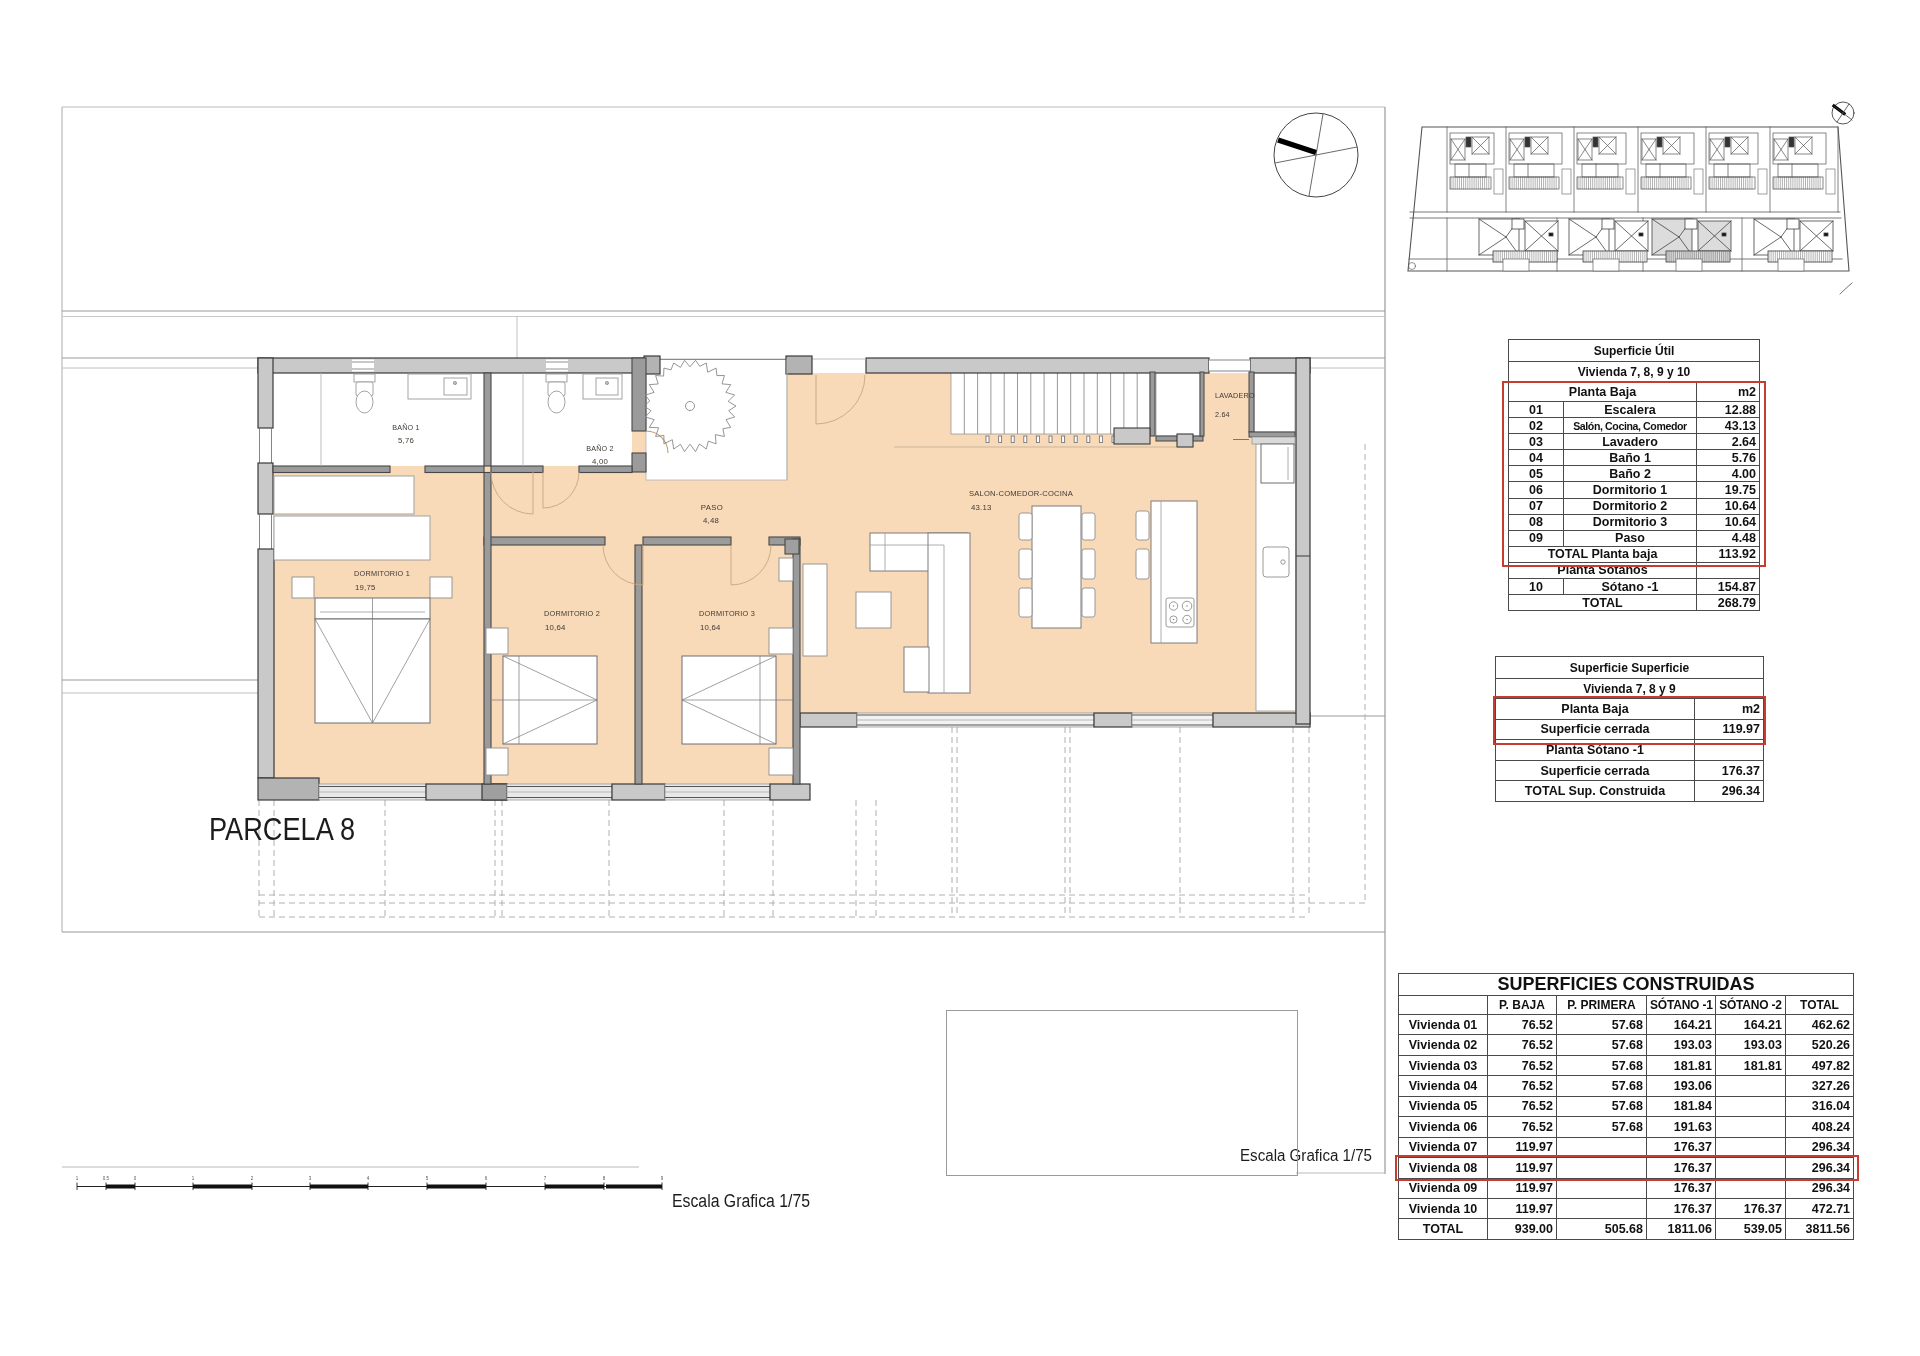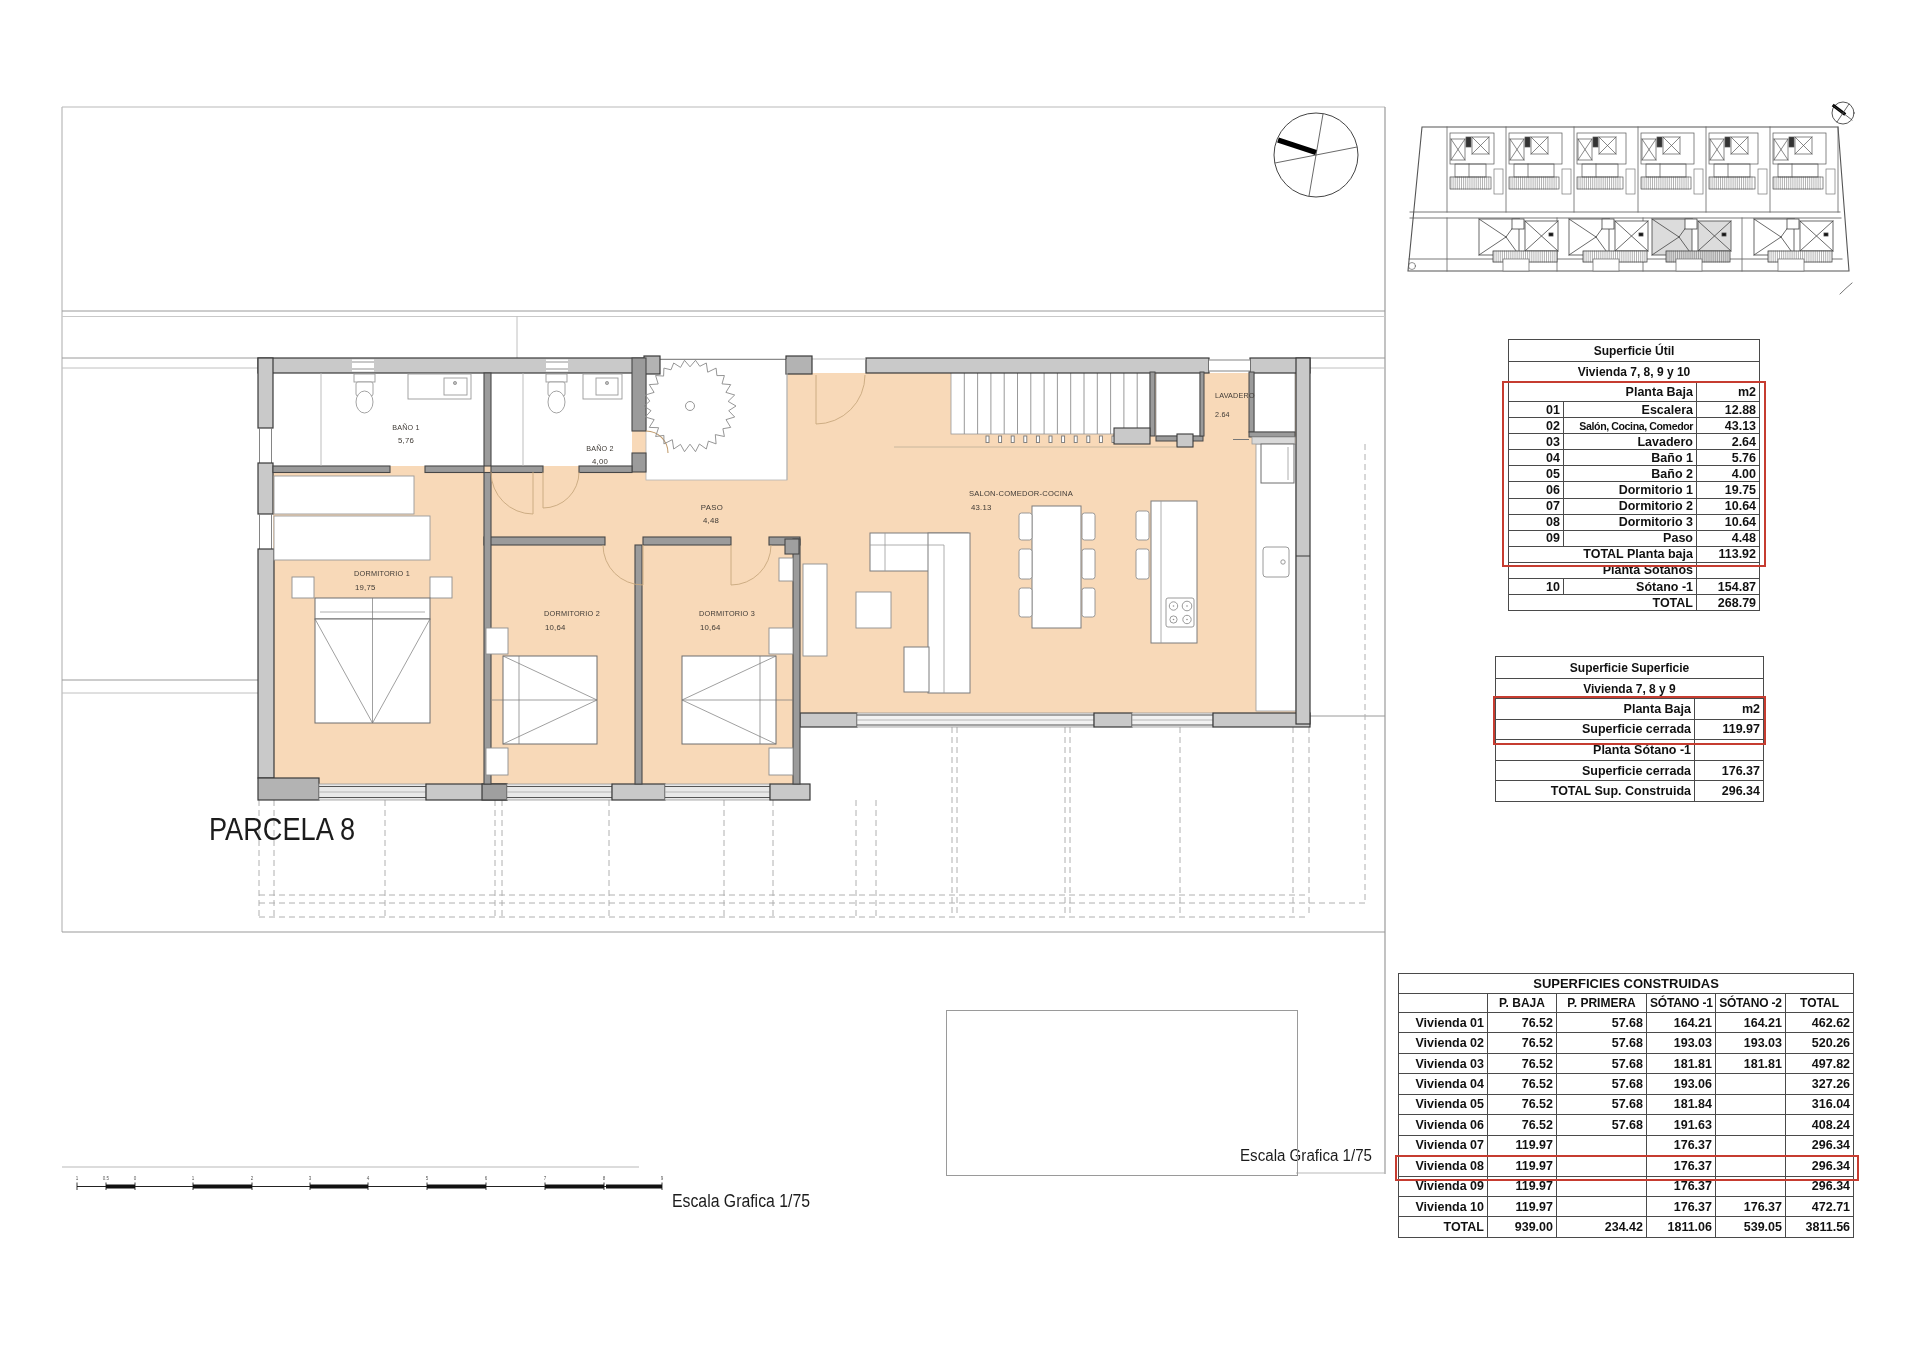--- a/index.html
+++ b/index.html
@@ -1,20 +1,20 @@
 <!DOCTYPE html>
 <html><head><meta charset="utf-8">
 <style>
 html,body{margin:0;padding:0;background:#fff;width:1920px;height:1356px;overflow:hidden}
 #page{position:relative;width:1920px;height:1356px;font-family:"Liberation Sans",sans-serif}
 svg{position:absolute;left:0;top:0}
 .t{position:absolute;border-collapse:collapse;table-layout:fixed;font-family:"Liberation Sans",sans-serif;font-weight:bold;color:#111}
 .t td{border:1px solid #4a4a4a;font-size:12.5px;padding:0 3px;overflow:hidden;white-space:nowrap}
 .t .tt{text-align:center;font-size:12px}
-.t .l{text-align:right}
+.t .l{text-align:center}
 .t .r{text-align:right}
 .t .c{text-align:center}
 .redbox{position:absolute;border:2px solid #c63c30}
 </style></head>
 <body>
 <div id="page">
 <svg width="1920" height="1356" viewBox="0 0 1920 1356" font-family="Liberation Sans, sans-serif">
 <g>
 
 <line x1="62" y1="107" x2="1385" y2="107" stroke="#b9b9b9" stroke-width="1.2"></line>
@@ -1052,21 +1052,21 @@
       <colgroup>
         <col style="width:89px">
         <col style="width:69px">
         <col style="width:90px">
         <col style="width:69px">
         <col style="width:70px">
         <col style="width:68px">
       </colgroup>
       <tbody>
         <tr style="height:20px">
-          <td colspan="6" class="tt" style="font-size:13px">SUPERFICIES CONSTRUIDAS</td>
+          <td colspan="6" class="tt" style="font-size:18px">SUPERFICIES CONSTRUIDAS</td>
         </tr>
         <tr style="height:19px">
           <td></td>
           <td class="c" style="font-size:12px">P. BAJA</td>
           <td class="c" style="font-size:12px">P. PRIMERA</td>
           <td class="c" style="font-size:12px;letter-spacing:-0.2px">SÓTANO -1</td>
           <td class="c" style="font-size:12px;letter-spacing:-0.2px">SÓTANO -2</td>
           <td class="c" style="font-size:12px">TOTAL</td>
         </tr>
         <tr style="height:20.45px">
@@ -1145,21 +1145,21 @@
           <td class="l">Vivienda 10</td>
           <td class="r">119.97</td>
           <td class="r"></td>
           <td class="r">176.37</td>
           <td class="r">176.37</td>
           <td class="r">472.71</td>
         </tr>
         <tr style="height:20.45px">
           <td class="l">TOTAL</td>
           <td class="r">939.00</td>
-          <td class="r">234.42</td>
+          <td class="r">505.68</td>
           <td class="r">1811.06</td>
           <td class="r">539.05</td>
           <td class="r">3811.56</td>
         </tr>
       </tbody>
     </table>
 
 <div class="redbox" style="left:1502px;top:381px;width:260px;height:182px"></div>
 
 <div class="redbox" style="left:1493px;top:696px;width:269px;height:45px"></div>

